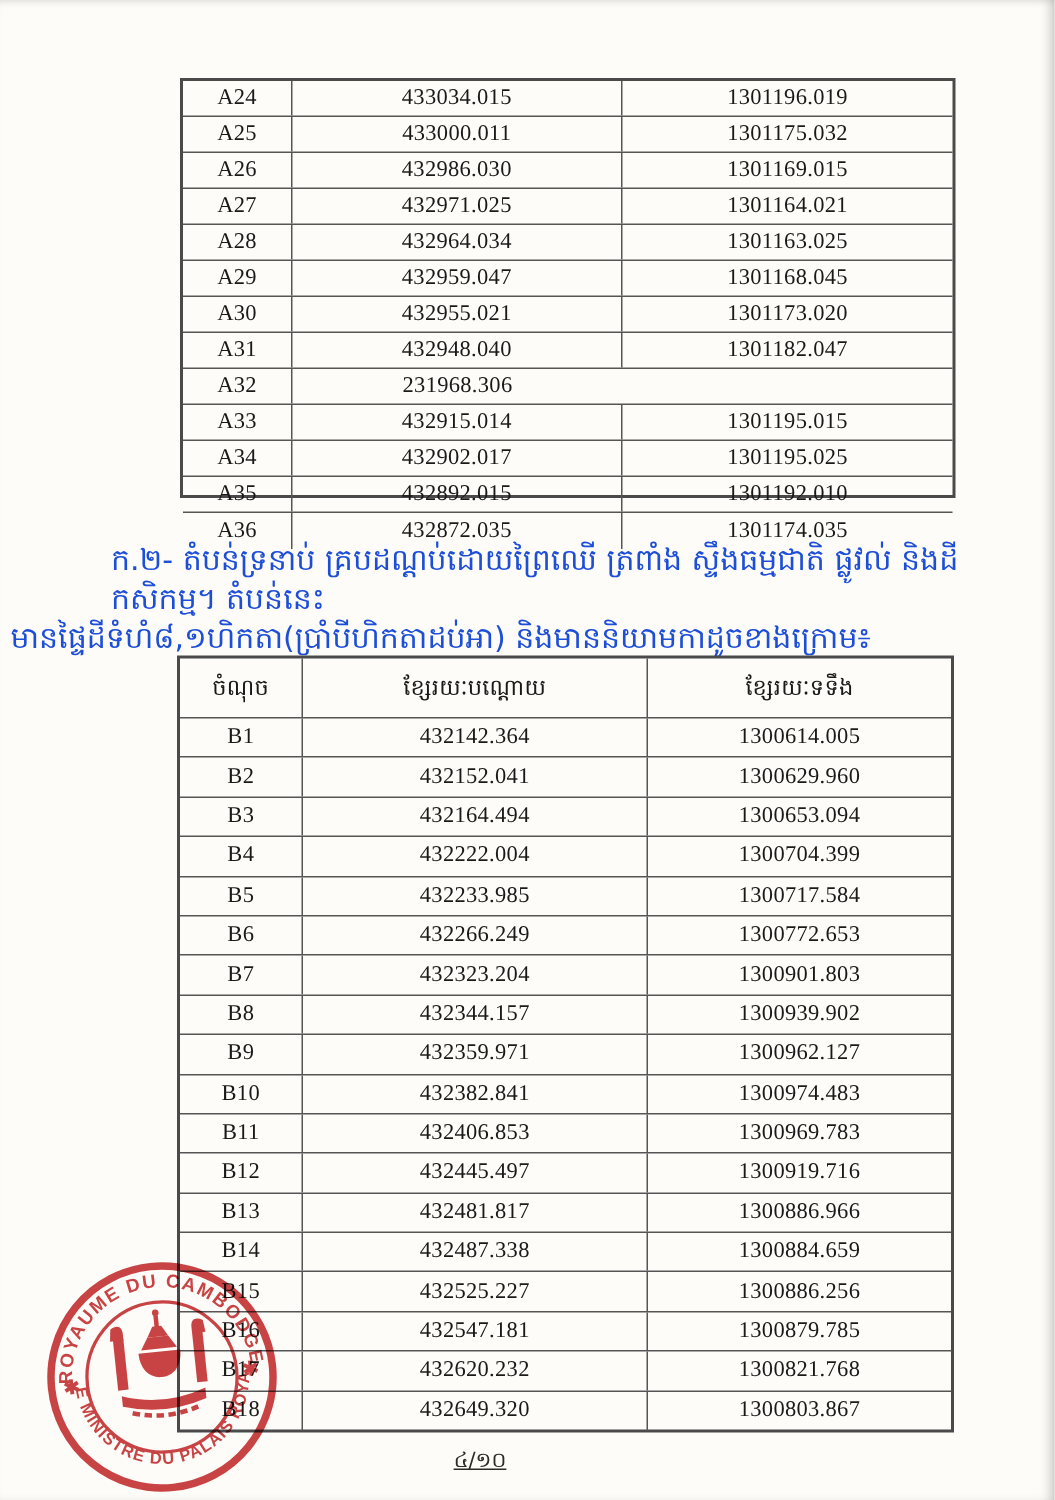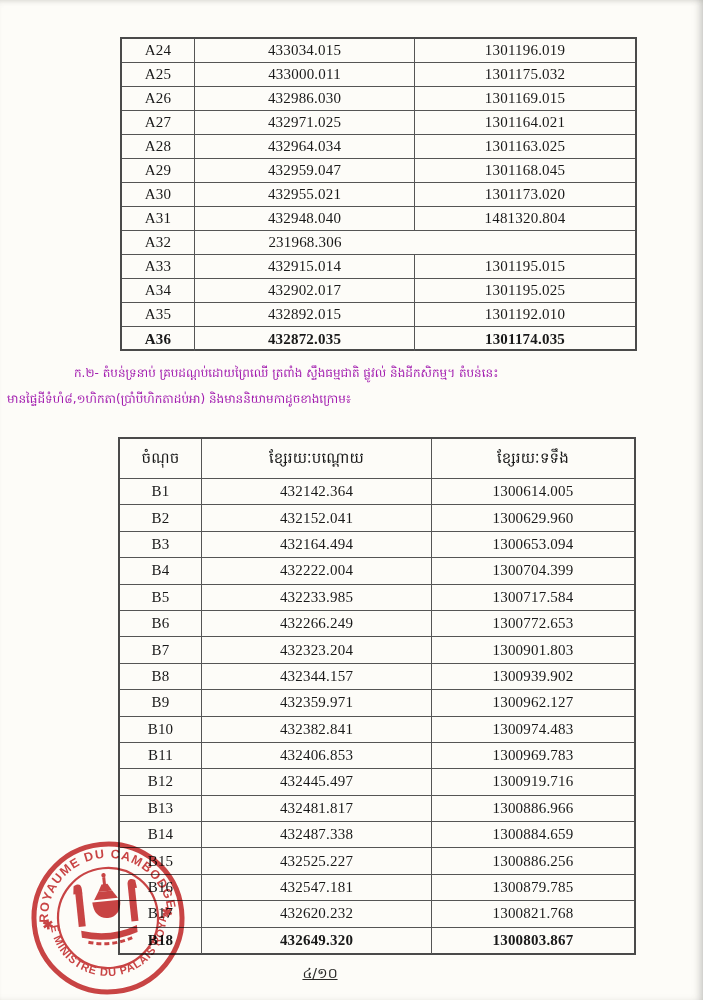--- a/index.html
+++ b/index.html
@@ -21,47 +21,47 @@
     position:absolute;
     border:2px solid #4a4a4a;
     box-sizing:border-box;
     background:transparent;
   }
   .tbl .row{
     display:grid;
     box-sizing:border-box;
     border-bottom:1.4px solid #555;
   }
-  .tbl .row:last-child{border-bottom:none;font-weight:bold;}
+  .tbl .row:last-child{border-bottom:none;}
   .tbl .cell{
     box-sizing:border-box;
     border-right:1.4px solid #555;
     display:flex;align-items:center;justify-content:center;
     font-size:15px;
     letter-spacing:.2px;
     color:#191919;
     overflow:hidden;
     white-space:nowrap;
   }
   .tbl .cell:last-child{border-right:none;}
-  #tableA{left:120px;top:37px;width:517px;height:314px;}
+  #tableA{left:120px;top:52px;width:517px;height:280px;}
   #tableA .row{grid-template-columns:73px 220px 1fr;height:24px;}
   #tableB{left:118px;top:437px;width:518px;height:518px;}
   #tableB .row{grid-template-columns:82px 230px 1fr;height:26.4px;}
   #tableB .row.hdr{height:40px;}
   .khmer{
     font-family:Liberation Sans, sans-serif;
     font-size:15px;
     color:#141414;
   }
   
   .intro{
     position:absolute;left:7px;top:360px;width:692px;
     font-family:"DejaVu Sans", sans-serif;
-    font-size:12px;line-height:26px;color:#a21caf;
+    font-size:20px;line-height:26px;color:#1d4ed8;
     text-align:left;
   }
   .intro .l1{padding-left:67px;}
   
   .footer{
     position:absolute;left:0;top:964px;width:640px;
     text-align:center;
     font-family:"DejaVu Sans", sans-serif;
     font-size:14px;color:#2a2a28;text-decoration:underline;
   }
@@ -123,21 +123,21 @@
 
       <div class="row">
         <div class="cell">A30</div>
         <div class="cell">432955.021</div>
         <div class="cell">1301173.020</div>
       </div>
 
       <div class="row">
         <div class="cell">A31</div>
         <div class="cell">432948.040</div>
-        <div class="cell">1481320.804</div>
+        <div class="cell">1301182.047</div>
       </div>
 
       <div class="row">
         <div class="cell">A32</div>
         <div class="cell">231968.306</div>
       </div>
 
       <div class="row">
         <div class="cell">A33</div>
         <div class="cell">432915.014</div>

